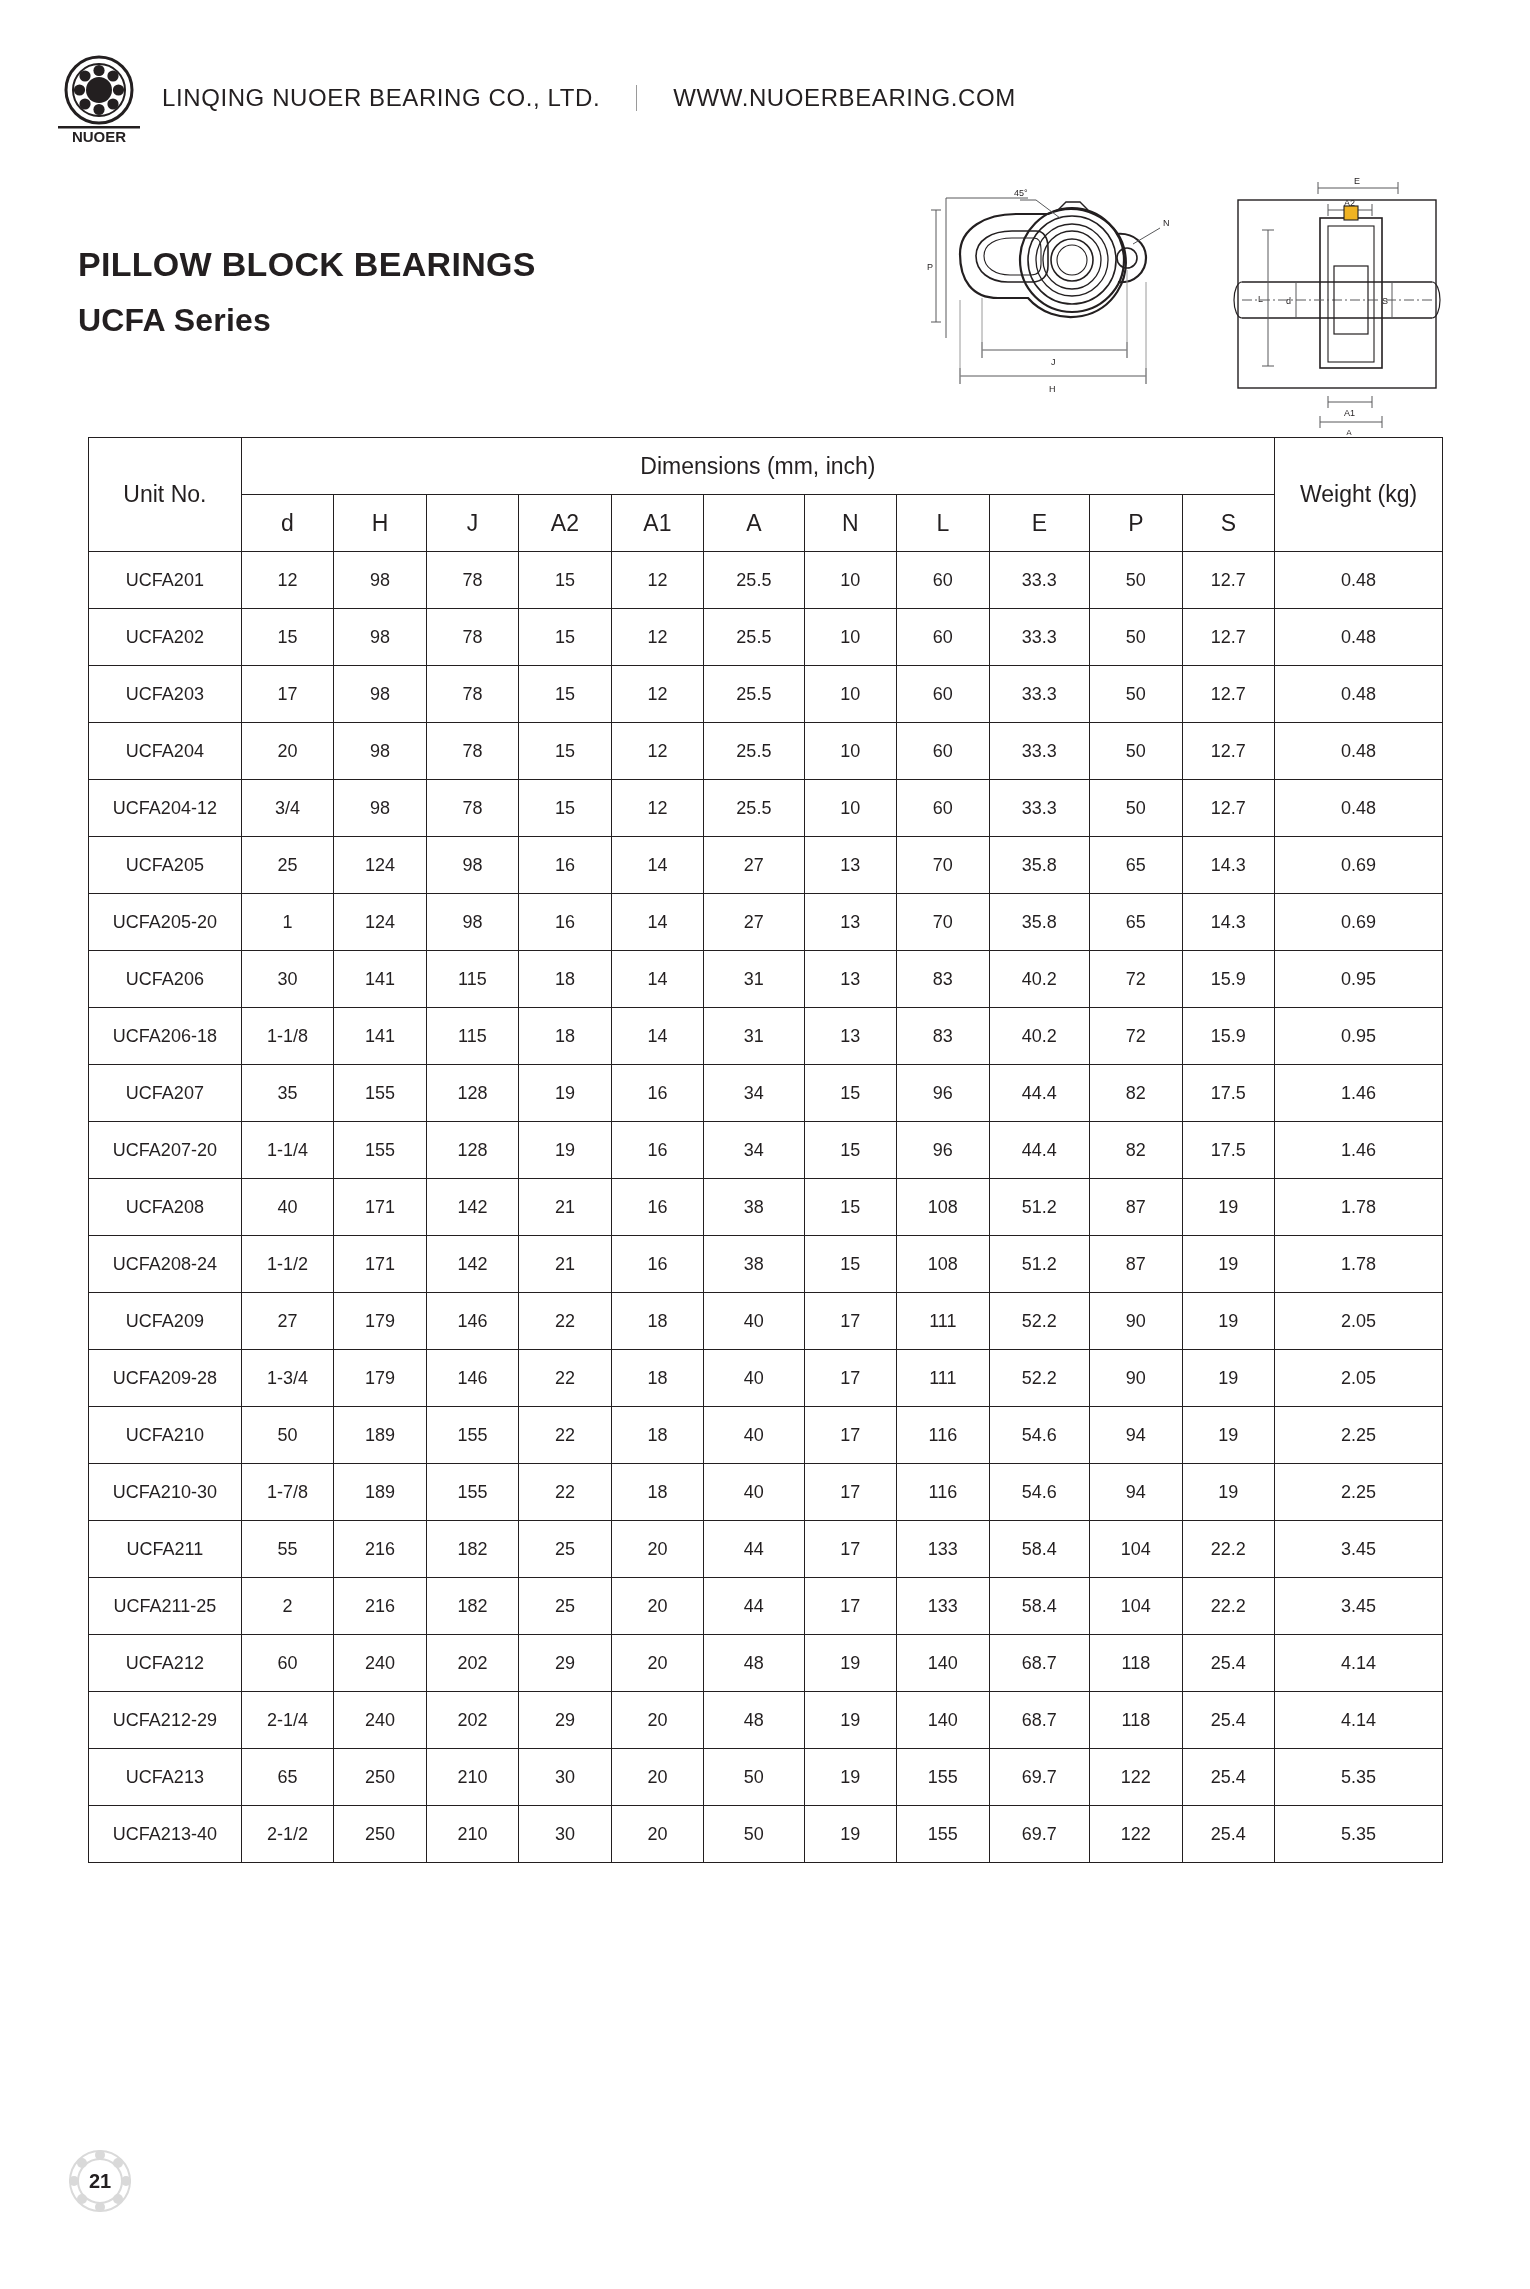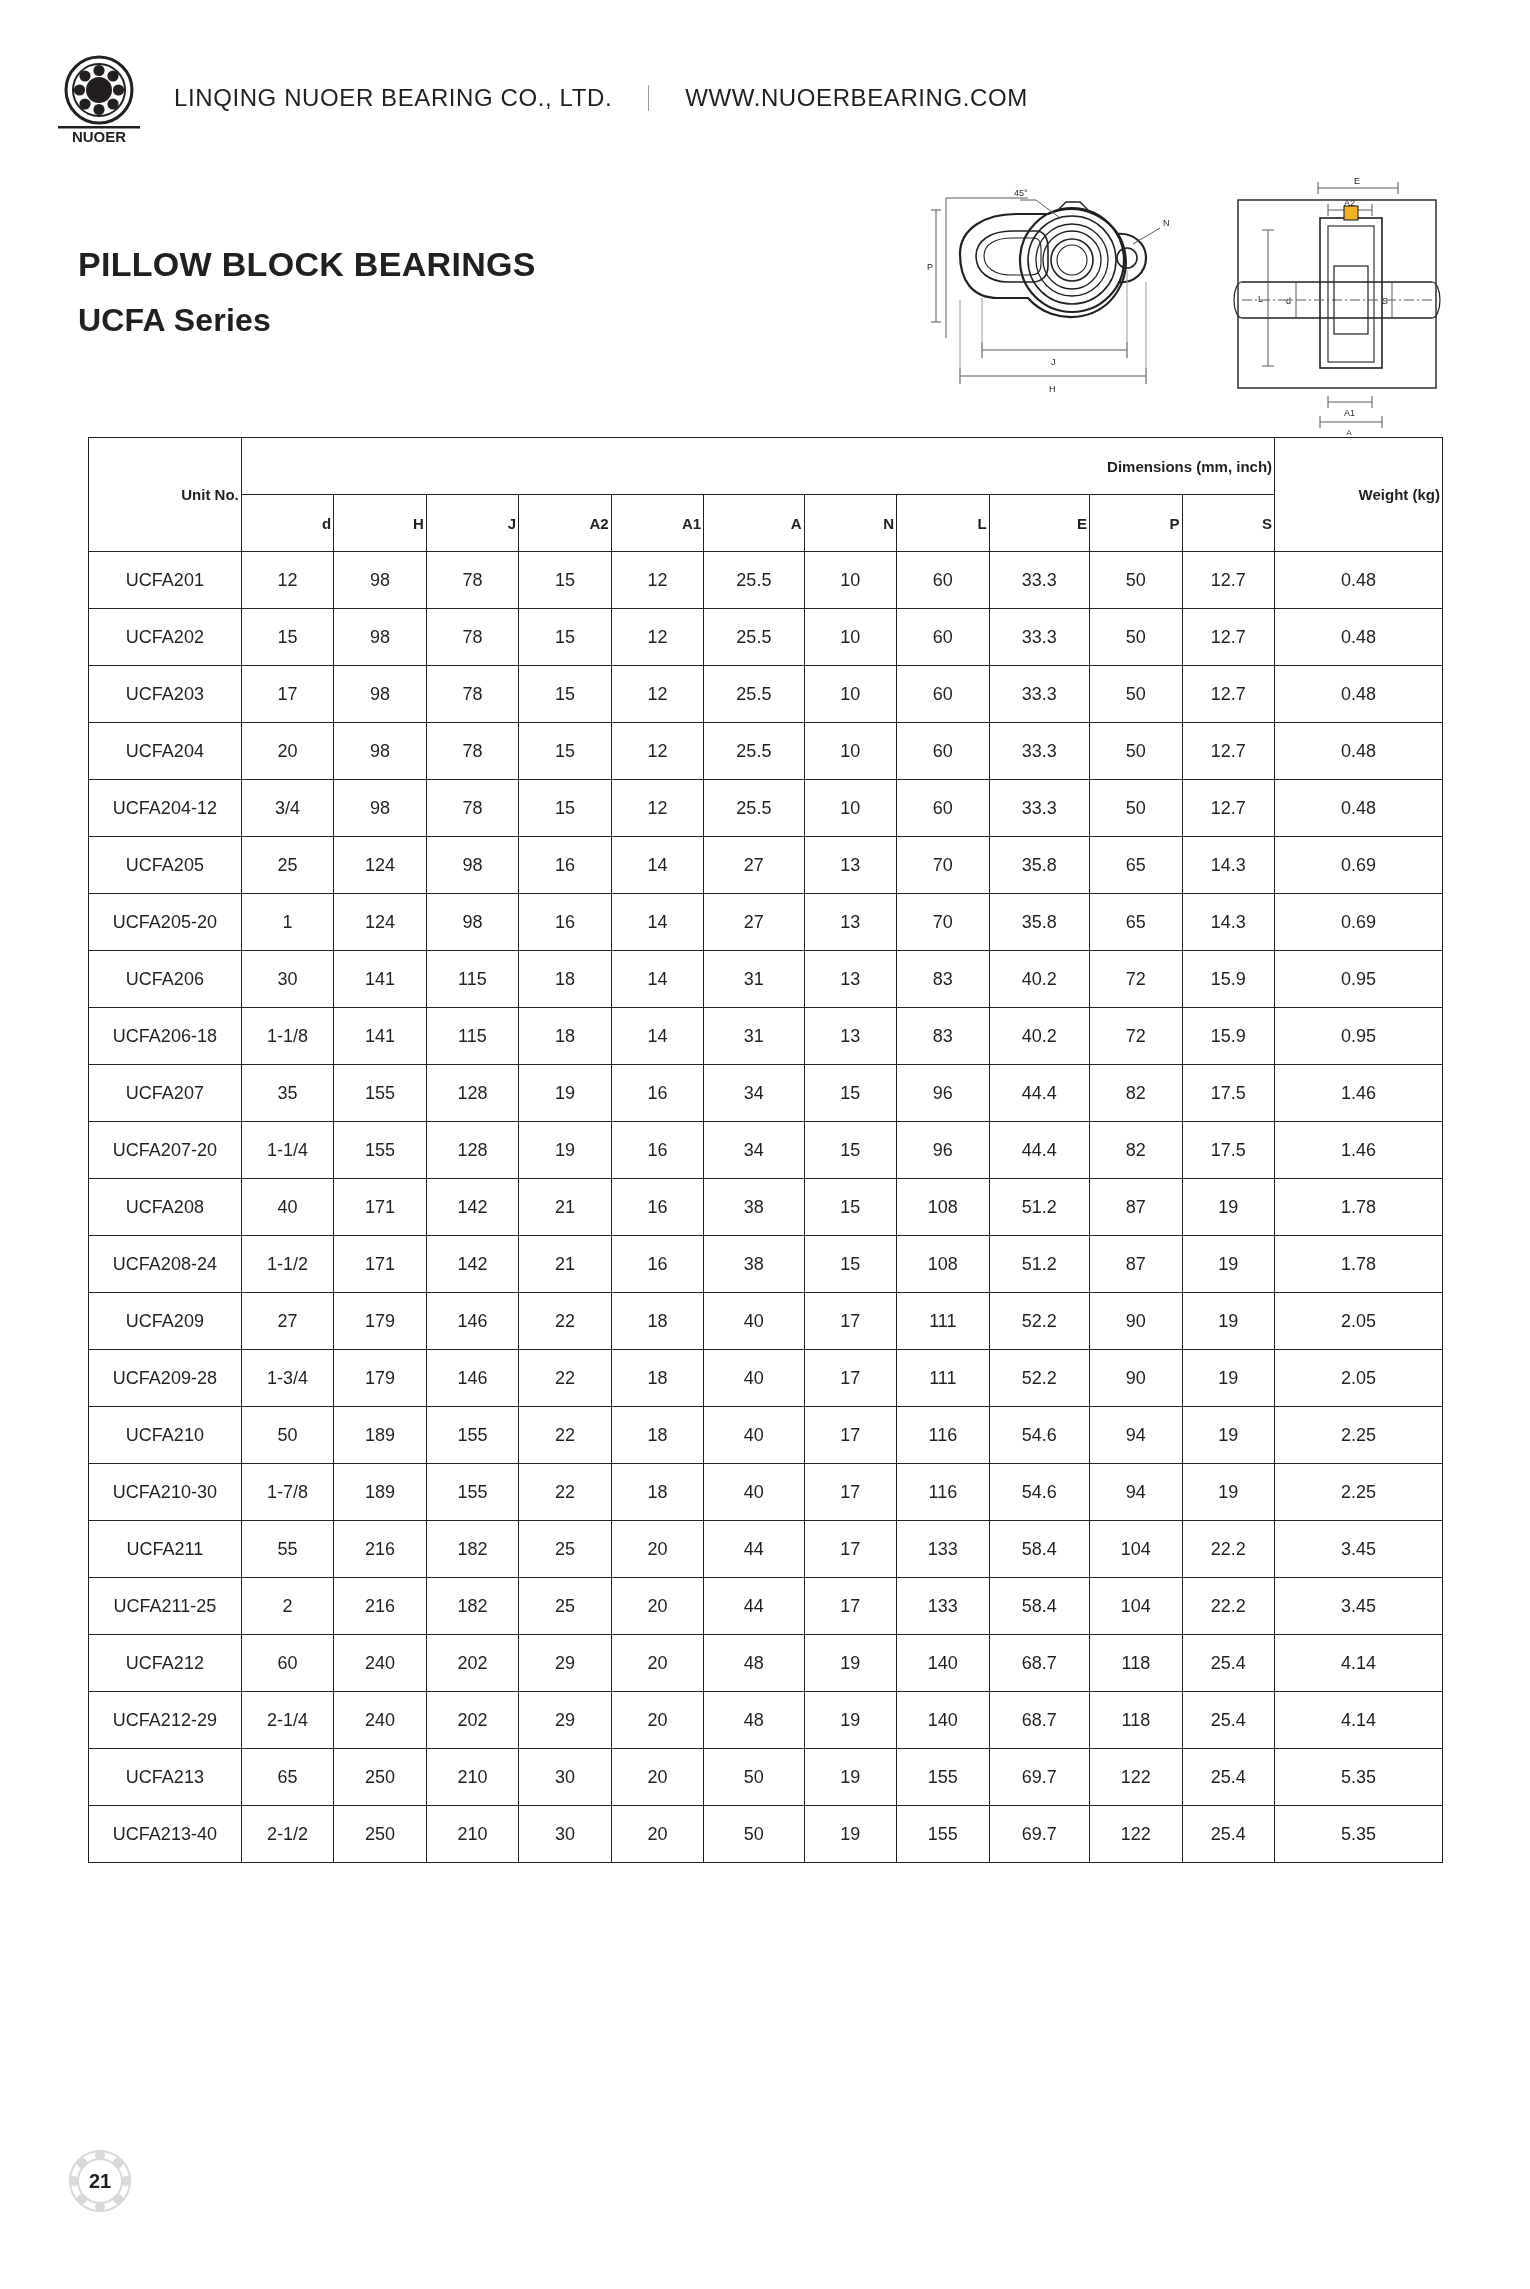--- a/index.html
+++ b/index.html
@@ -30,21 +30,21 @@
     width: 118px;
     height: 92px;
     position: relative;
     flex: none;
   }
   .logo-wrap svg { display: block; }
   .company-name {
     font-size: 24px;
     letter-spacing: 0.6px;
     color: #231f20;
-    margin-left: 16px;
+    margin-left: 4px;
     white-space: nowrap;
   }
   .header-divider {
     width: 1px;
     height: 26px;
     background: #9a9a9a;
     margin: 0 36px;
   }
   .website {
     font-size: 24px;
@@ -98,23 +98,22 @@
   table.spec th, table.spec td {
     border: 1px solid #231f20;
     text-align: center;
     font-size: 18px;
     color: #231f20;
     height: 56px;
     padding: 0 2px;
     font-weight: 400;
   }
   table.spec thead th {
-    font-weight: 700;
-    font-size: 15px;
-    text-align: right;
+    font-weight: 400;
+    font-size: 23px;
   }
   th.unit-no-head {
     text-align: left;
     padding-left: 22px;
     font-size: 19px;
   }
   td.unit-no-cell {
     text-align: left;
     padding-left: 22px;
     font-size: 18px;

